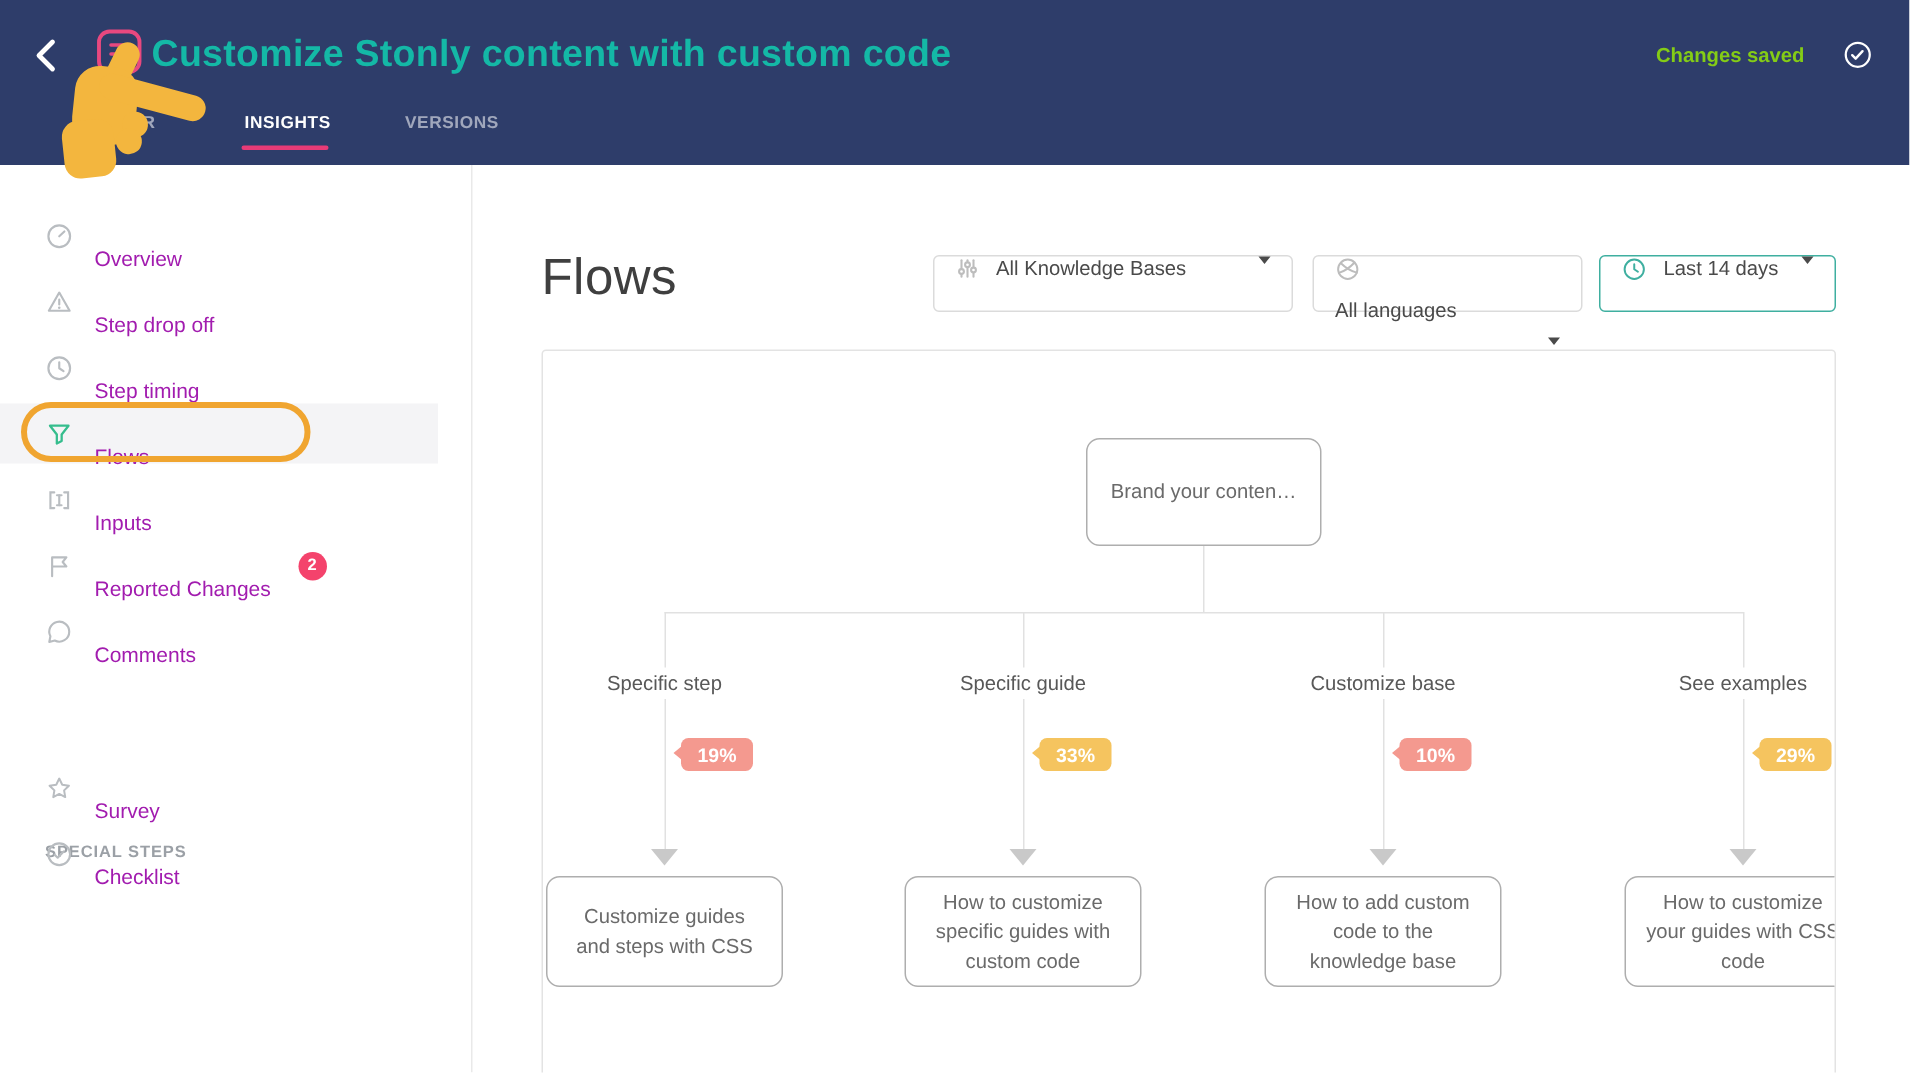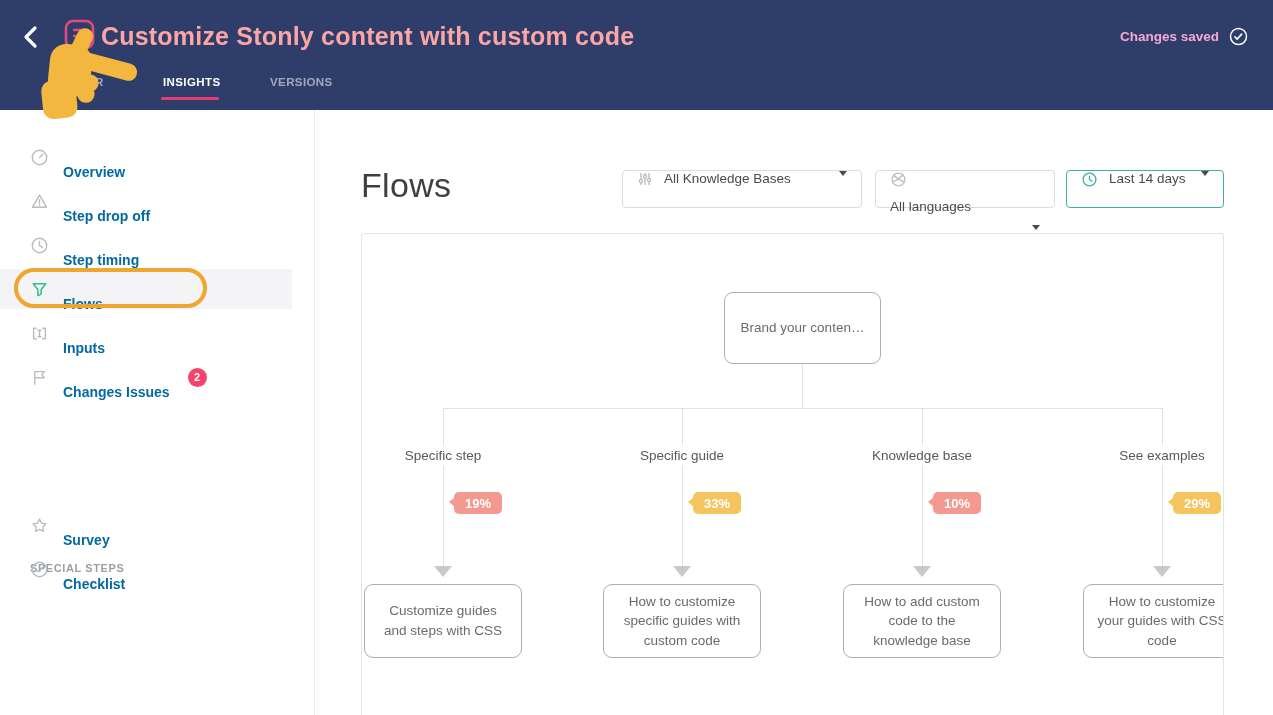--- a/index.html
+++ b/index.html
@@ -4,32 +4,32 @@
 <style>
   * { margin:0; padding:0; box-sizing:border-box; }
   html,body { width:1273px; height:715px; overflow:hidden; background:#fff;
     font-family:"Liberation Sans","DejaVu Sans",sans-serif; }
   .stage { position:relative; width:1273px; height:715px; }
 
   
   .header { position:absolute; left:0; top:0; width:1273px; height:110px; background:#2E3D6A; }
   .back-btn { position:absolute; left:22px; top:25px; width:20px; height:24px; cursor:pointer; }
   .doc-icon { position:absolute; left:62px; top:17px; width:35px; height:35px; }
-  .hdr-title { position:absolute; left:101px; top:22px; color:#fca5a5; font-size:25px; font-weight:700; letter-spacing:.2px; }
-  .saved { position:absolute; right:25px; top:27px; display:flex; align-items:center; gap:10px; color:#f9a8d4; }
+  .hdr-title { position:absolute; left:101px; top:22px; color:#14b8a6; font-size:25px; font-weight:700; letter-spacing:.2px; }
+  .saved { position:absolute; right:25px; top:27px; display:flex; align-items:center; gap:26px; color:#84cc16; }
   .saved-label { font-size:13.5px; font-weight:700; }
   .tab { position:absolute; top:76px; font-size:11.5px; font-weight:700; letter-spacing:.4px; color:rgba(255,255,255,.55); cursor:pointer; }
   .tab.active { color:#fff; }
   .tab-underline { position:absolute; left:161px; top:97px; width:58px; height:3px; background:#E73B77; border-radius:2px; }
   .hand { position:absolute; left:28px; top:27px; width:118px; height:96px; z-index:30; pointer-events:none; }
 
   
   .sidebar { position:absolute; left:0; top:110px; width:315px; height:605px; background:#fff; border-right:1px solid #E9E9E9; }
   .side-item { position:absolute; left:0; width:292px; height:40px; display:flex; align-items:center; padding-left:30px; gap:14px; cursor:pointer; }
-  .side-item .lbl { font-size:14px; color:#0369a1; font-weight:700;margin-top:30px; }
+  .side-item .lbl { font-size:14px; color:#a21caf; font-weight:400;margin-top:30px; }
   .side-item.selected { background:#F4F4F6; }
   .count-badge { margin-left:4px; width:19px; height:19px; border-radius:50%; background:#F4436C; color:#fff;
     font-size:11px; font-weight:700; display:flex; align-items:center; justify-content:center; }
   .section-lbl { position:absolute; left:30px; top:452px; font-size:11px; color:#9BA0A6; letter-spacing:.6px; font-weight:700; }
   .annot-oval { position:absolute; left:14px; top:268px; width:193px; height:40px; border:4px solid #F0A530;
     border-radius:24px; z-index:20; pointer-events:none; }
 
   
   .main-heading { position:absolute; left:361px; top:166px; font-size:34px; font-weight:400; color:#3F3F3F; letter-spacing:.3px; }
   .filter { position:absolute; top:170px; height:38px; background:#fff; border:1px solid #DBDBDB; border-radius:4px;
@@ -168,24 +168,32 @@
         </span>
       <span class="lbl">Inputs</span>
     </div>
 
     <div class="side-item" style="top:247px;">
       <span>
           <svg width="19" height="19" viewBox="0 0 20 20">
             <path d="M5 17V3.8h10l-2.6 3.2L15 10.2H5" fill="none" stroke="#B9BDC1" stroke-width="1.5" stroke-linecap="round" stroke-linejoin="round"></path>
           </svg>
         </span>
-      <span class="lbl">Changes Issues</span>
+      <span class="lbl">Reported Changes</span>
       <span class="count-badge">2</span>
     </div>
 
+    <div class="side-item" style="top:291px;">
+      <span>
+          <svg width="19" height="19" viewBox="0 0 20 20">
+            <path d="M17 9.6a7 7 0 1 0-13.2 3.2L3 16.8l3.8-1A7 7 0 0 0 17 9.6Z" fill="none" stroke="#B9BDC1" stroke-width="1.5" stroke-linejoin="round"></path>
+          </svg>
+        </span>
+      <span class="lbl">Comments</span>
+    </div>
 
     <div class="section-lbl">SPECIAL STEPS</div>
 
     <div class="side-item" style="top:395px;">
       <span>
           <svg width="19" height="19" viewBox="0 0 20 20">
             <path d="M10 3.2l2.1 4.3 4.7.7-3.4 3.3.8 4.7L10 14l-4.2 2.2.8-4.7L3.2 8.2l4.7-.7Z" fill="none" stroke="#B9BDC1" stroke-width="1.4" stroke-linejoin="round"></path>
           </svg>
         </span>
       <span class="lbl">Survey</span>
@@ -265,21 +273,21 @@
       <div class="blabel">Specific guide</div>
       <div class="pct-badge badge-amber">
           <span>33%</span>
         </div>
       <div class="node tbox">How to customize specific guides with custom code</div>
     </div>
 
     <div class="branch b3">
       <div class="vline"></div>
       <div class="arrow"></div>
-      <div class="blabel">Knowledge base</div>
+      <div class="blabel">Customize base</div>
       <div class="pct-badge badge-salmon">
           <span>10%</span>
         </div>
       <div class="node tbox">How to add custom code to the knowledge base</div>
     </div>
 
     <div class="branch b4">
       <div class="vline"></div>
       <div class="arrow"></div>
       <div class="blabel">See examples</div>

